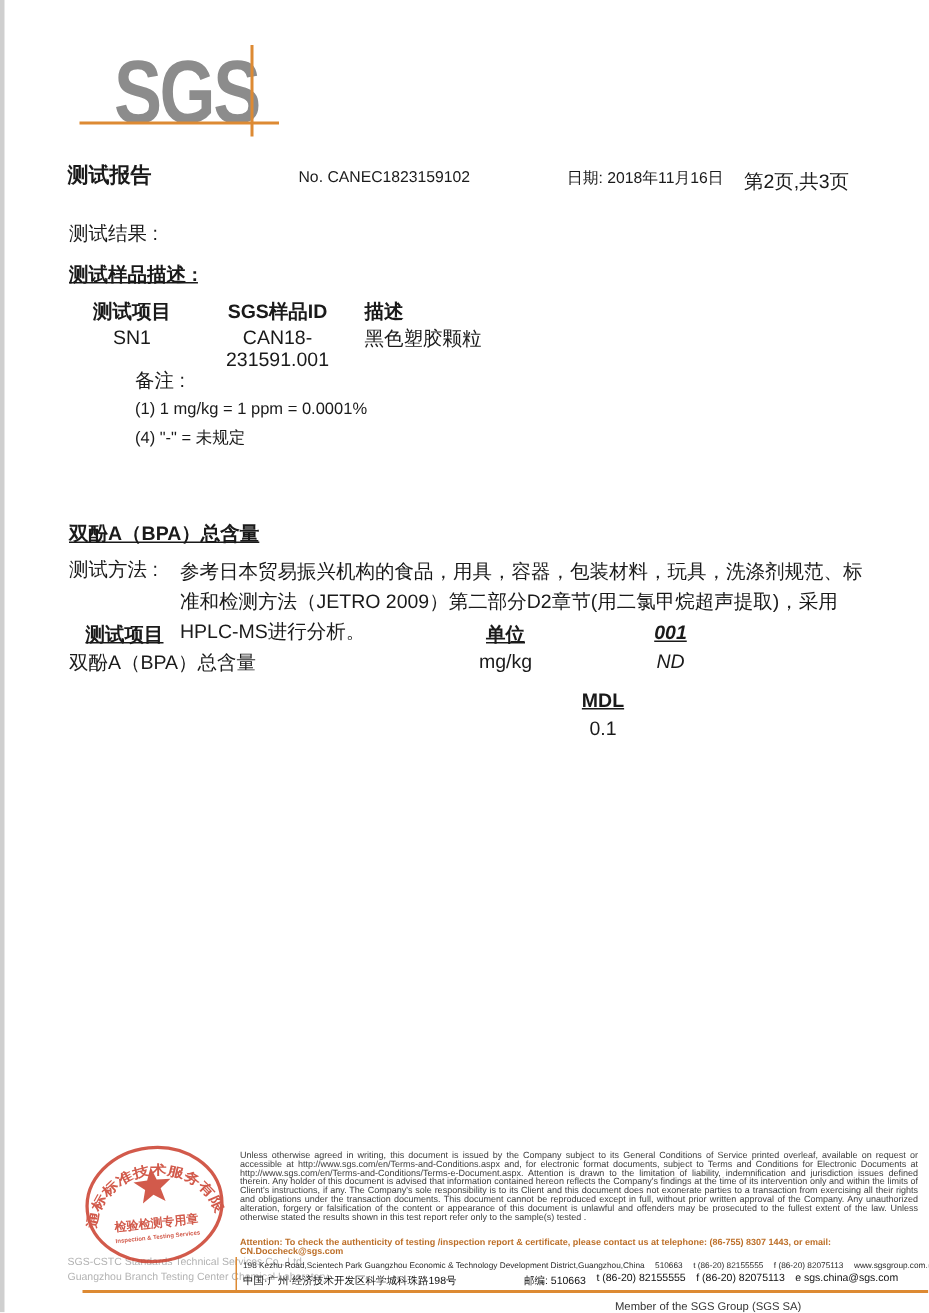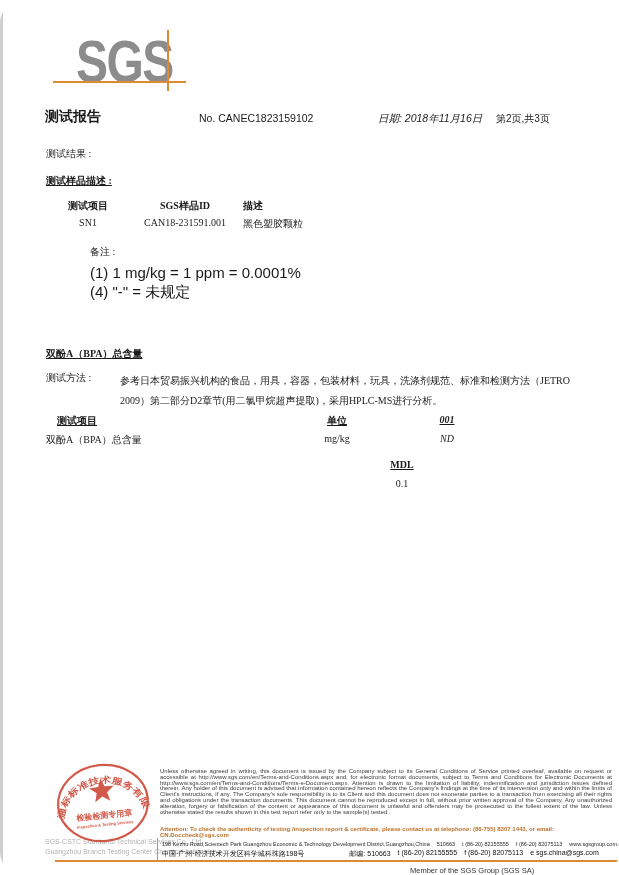--- a/index.html
+++ b/index.html
@@ -1,47 +1,47 @@
 <!DOCTYPE html>
 <html><head>
 <meta charset="utf-8">
 <style>
   * { margin:0; padding:0; box-sizing:border-box; }
   html,body { background:#fff; }
   .page {
     position:relative; width:619px; height:875px; background:#ffffff;
-    font-family:"Liberation Sans","DejaVu Sans",sans-serif; color:#1a1a1a; overflow:hidden;border-radius:23px;
+    font-family:"Liberation Sans","DejaVu Sans",sans-serif; color:#1a1a1a; overflow:hidden;
   }
   .abs { position:absolute; }
   .scan-edge { left:0; top:0; width:3px; height:875px; background:#cfcfcf; }
 
   
   .logo-text { left:76px; top:32px; font-size:60px; font-weight:bold; color:#8c8c8c;
     letter-spacing:-2px; line-height:1; transform:scaleX(0.80); transform-origin:left top; }
   .logo-hline { left:53px; top:81px; width:133px; height:2px; background:#dd8a33; }
   .logo-vline { left:167px; top:30px; width:2px; height:61px; background:#dd8a33; }
 
   
   .doc-title { left:45px; top:108px; font-size:14px; font-weight:bold; }
   .report-no { left:199px; top:112px; font-size:10.5px; }
-  .report-date { left:378px; top:112px; font-size:10.5px;font-style:italic; }
-  .page-info { left:496px; top:112px; font-size:10px;text-align:right; }
+  .report-date { left:378px; top:112px; font-size:10.5px; }
+  .page-info { left:496px; top:112px; font-size:13px;text-align:right; }
 
-  .body-txt { font-size:10px;font-family:Liberation Serif, serif; }
+  .body-txt { font-size:13px; }
   .results-label { left:46px; top:147px; }
   .sample-heading { left:46px; top:174px; font-weight:bold; text-decoration:underline; }
 
   .samp-c1 { left:46px; width:84px; text-align:center; }
   .samp-c2 { left:128px; width:114px; text-align:center; }
   .samp-c3 { left:243px; }
   .samp-hdr { top:199px; font-weight:bold; }
   .samp-row { top:217px; }
 
   .notes-label { left:46px; top:245px;margin-left:44px; }
-  .notes-list { left:90px; top:264px; font-size:15px; line-height:18.5px; }
+  .notes-list { left:90px; top:264px; font-size:11px; line-height:18.5px; }
 
   .bpa-heading { left:46px; top:347px; font-weight:bold; text-decoration:underline; }
   .method-label { left:46px; top:371px; }
   .method-text { left:120px; top:371px; width:462px; line-height:20px; }
 
   .tbl-hdr { top:414px; font-weight:bold; text-decoration:underline; }
   .tbl-row { top:433px; }
   .tbl-item-h { left:57px; }
   .tbl-item { left:46px; }
   .tbl-unit { left:312px; width:50px; text-align:center; }

